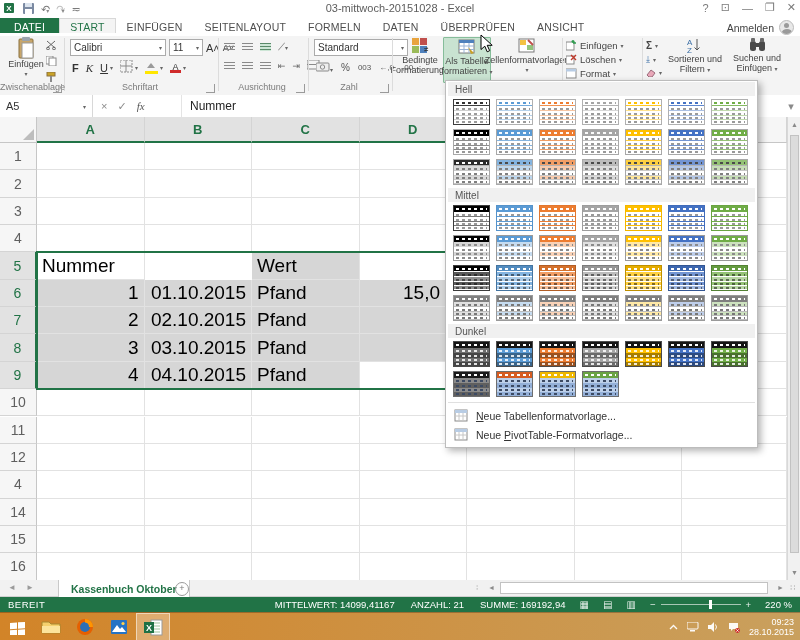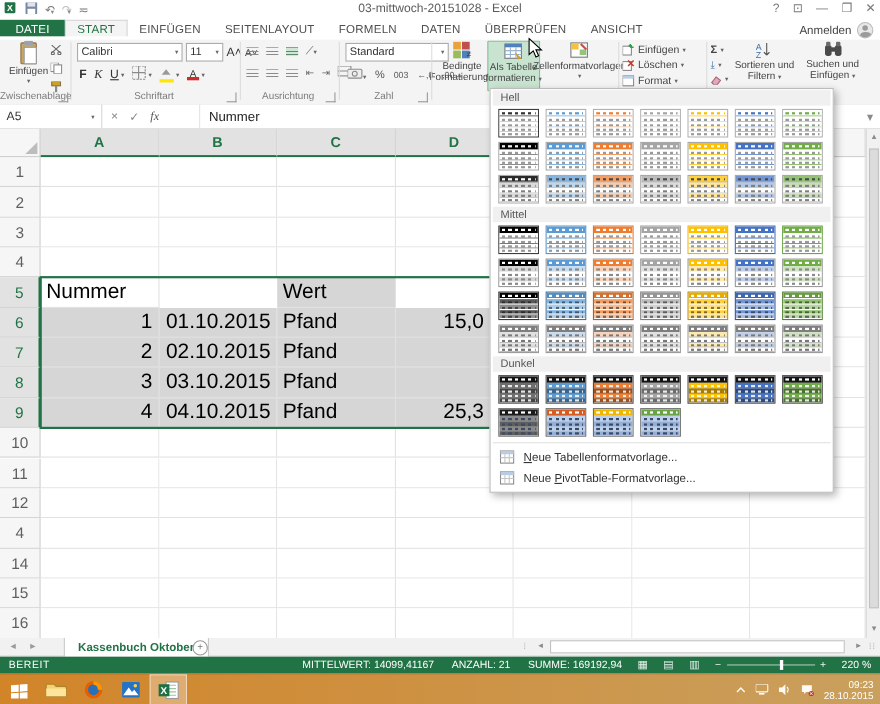--- a/index.html
+++ b/index.html
@@ -451,21 +451,20 @@
         <div class="cell sel ar" style="left: 37px; top: 217.45px; width: 107.5px; height: 27.35px;">3</div>
         <div class="cell sel ar" style="left: 144.5px; top: 217.45px; width: 107.5px; height: 27.35px;">03.10.2015</div>
         <div class="cell sel" style="left: 252px; top: 217.45px; width: 107.5px; height: 27.35px;">Pfand</div>
         <div class="cell sel" style="left: 359.5px; top: 217.45px; width: 107.5px; height: 27.35px;"></div>
         <div class="cell" style="left: 467px; top: 217.45px; width: 107.5px; height: 27.35px;"></div>
         <div class="cell" style="left: 574.5px; top: 217.45px; width: 107.5px; height: 27.35px;"></div>
         <div class="cell" style="left: 682px; top: 217.45px; width: 105px; height: 27.35px;"></div>
         <div class="cell sel ar" style="left: 37px; top: 244.8px; width: 107.5px; height: 27.35px;">4</div>
         <div class="cell sel ar" style="left: 144.5px; top: 244.8px; width: 107.5px; height: 27.35px;">04.10.2015</div>
         <div class="cell sel" style="left: 252px; top: 244.8px; width: 107.5px; height: 27.35px;">Pfand</div>
-        <div class="cell sel arp" style="left: 359.5px; top: 244.8px; width: 107.5px; height: 27.35px;">25,3</div>
         <div class="cell" style="left: 467px; top: 244.8px; width: 107.5px; height: 27.35px;"></div>
         <div class="cell" style="left: 574.5px; top: 244.8px; width: 107.5px; height: 27.35px;"></div>
         <div class="cell" style="left: 682px; top: 244.8px; width: 105px; height: 27.35px;"></div>
         <div class="cell" style="left: 37px; top: 272.15px; width: 107.5px; height: 27.35px;"></div>
         <div class="cell" style="left: 144.5px; top: 272.15px; width: 107.5px; height: 27.35px;"></div>
         <div class="cell" style="left: 252px; top: 272.15px; width: 107.5px; height: 27.35px;"></div>
         <div class="cell" style="left: 359.5px; top: 272.15px; width: 107.5px; height: 27.35px;"></div>
         <div class="cell" style="left: 467px; top: 272.15px; width: 107.5px; height: 27.35px;"></div>
         <div class="cell" style="left: 574.5px; top: 272.15px; width: 107.5px; height: 27.35px;"></div>
         <div class="cell" style="left: 682px; top: 272.15px; width: 105px; height: 27.35px;"></div>

